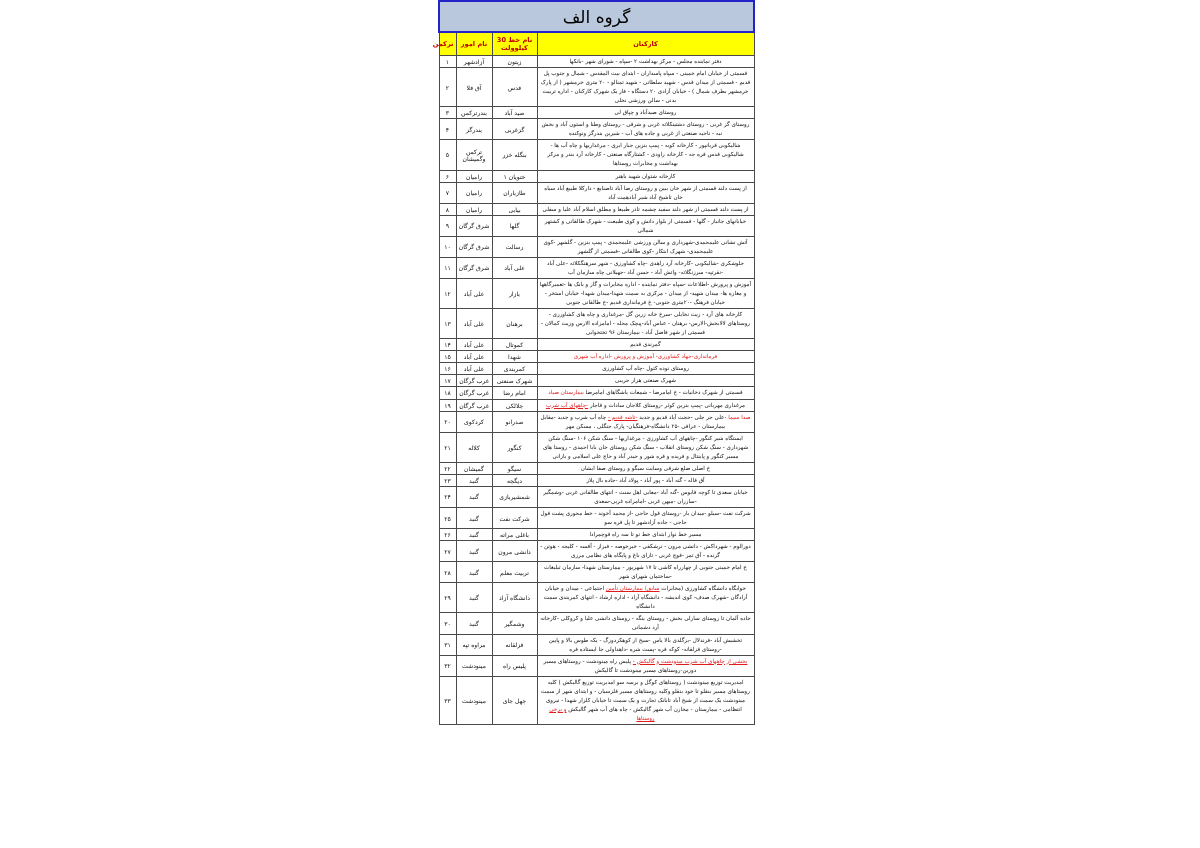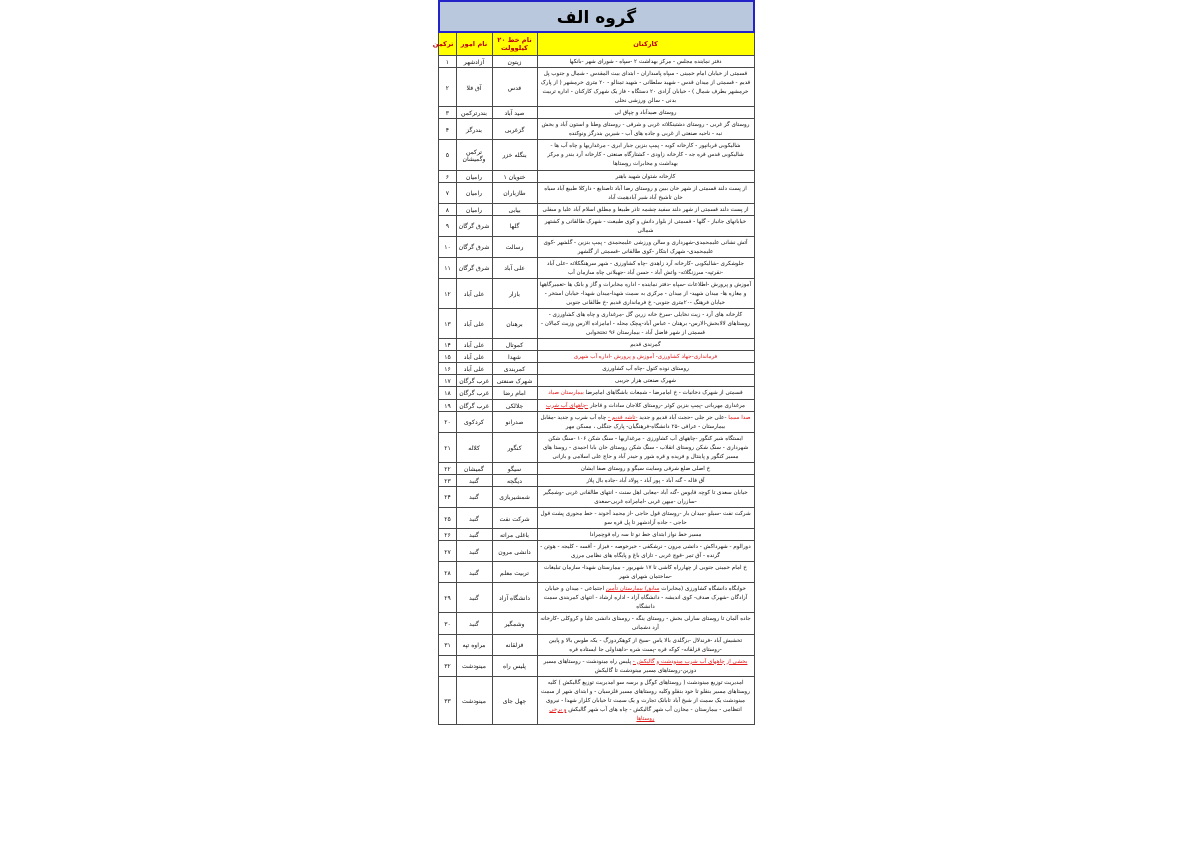--- a/index.html
+++ b/index.html
@@ -40,21 +40,21 @@
     font-weight: normal;
   }
 
   
   tr.title-row td {
     background: #b9c8dc;
     border: 2px solid #2323c8;
     height: 27px;
     text-align: center;
     font-size: 17px;
-    font-weight: bold;
+    font-weight: normal;
     color: #000000;
     letter-spacing: 0.5px;
   }
 
   
   tr.head-row td {
     background: #ffff00;
     color: #c00000;
     font-weight: bold;
     font-size: 6.6px;
@@ -101,21 +101,21 @@
         <col class="c-line">
         <col class="c-omur">
         <col class="c-radif">
       </colgroup>
       <tbody id="tbody-target">
         <tr class="title-row">
           <td colspan="4">گروه الف</td>
         </tr>
         <tr class="head-row">
           <td>کارکنان</td>
-          <td>نام خط ۲۰ کیلوولت</td>
+          <td>نام خط 30 کیلوولت</td>
           <td>نام امور</td>
           <td>ترکمن</td>
         </tr>
       <tr>
             <td class="desc">دفتر نماینده مجلس - مرکز بهداشت ۲ -سپاه - شورای شهر -بانکها</td>
             <td class="line">زیتون</td>
             <td class="omur">آزادشهر</td>
             <td class="radif">۱</td>
           </tr>
           <tr>

